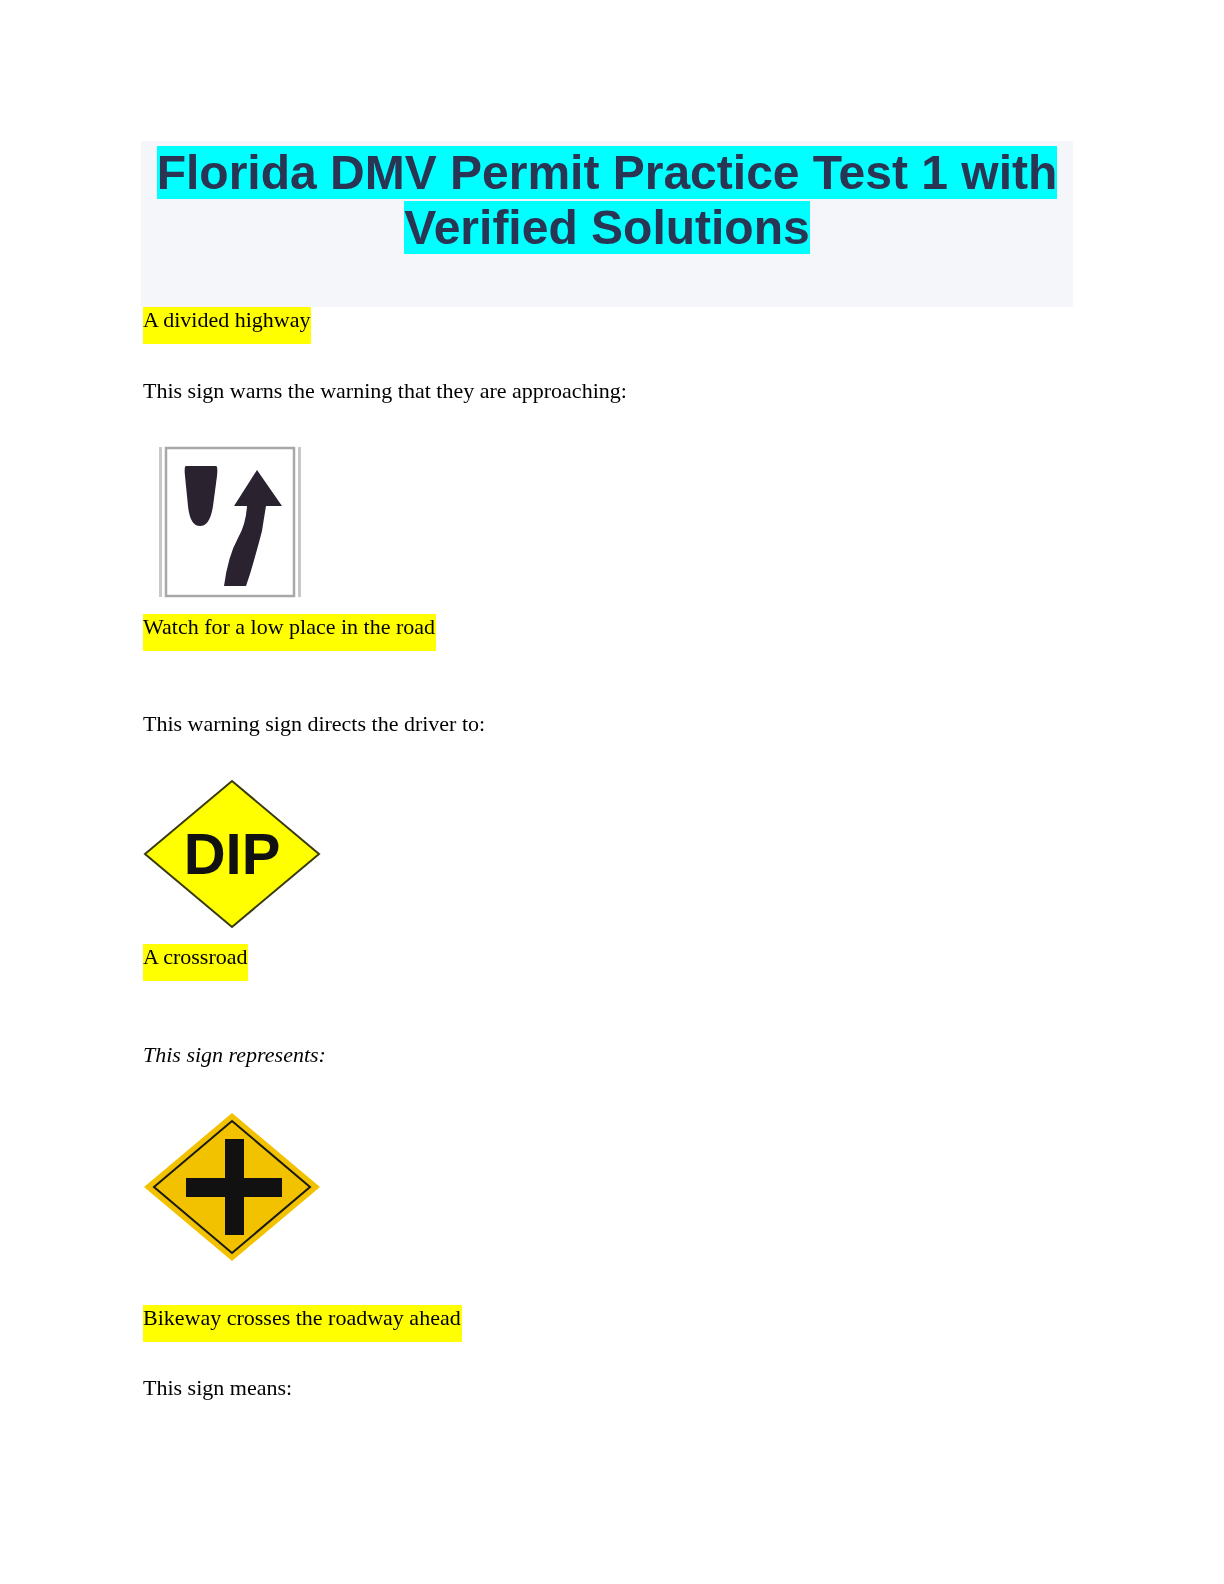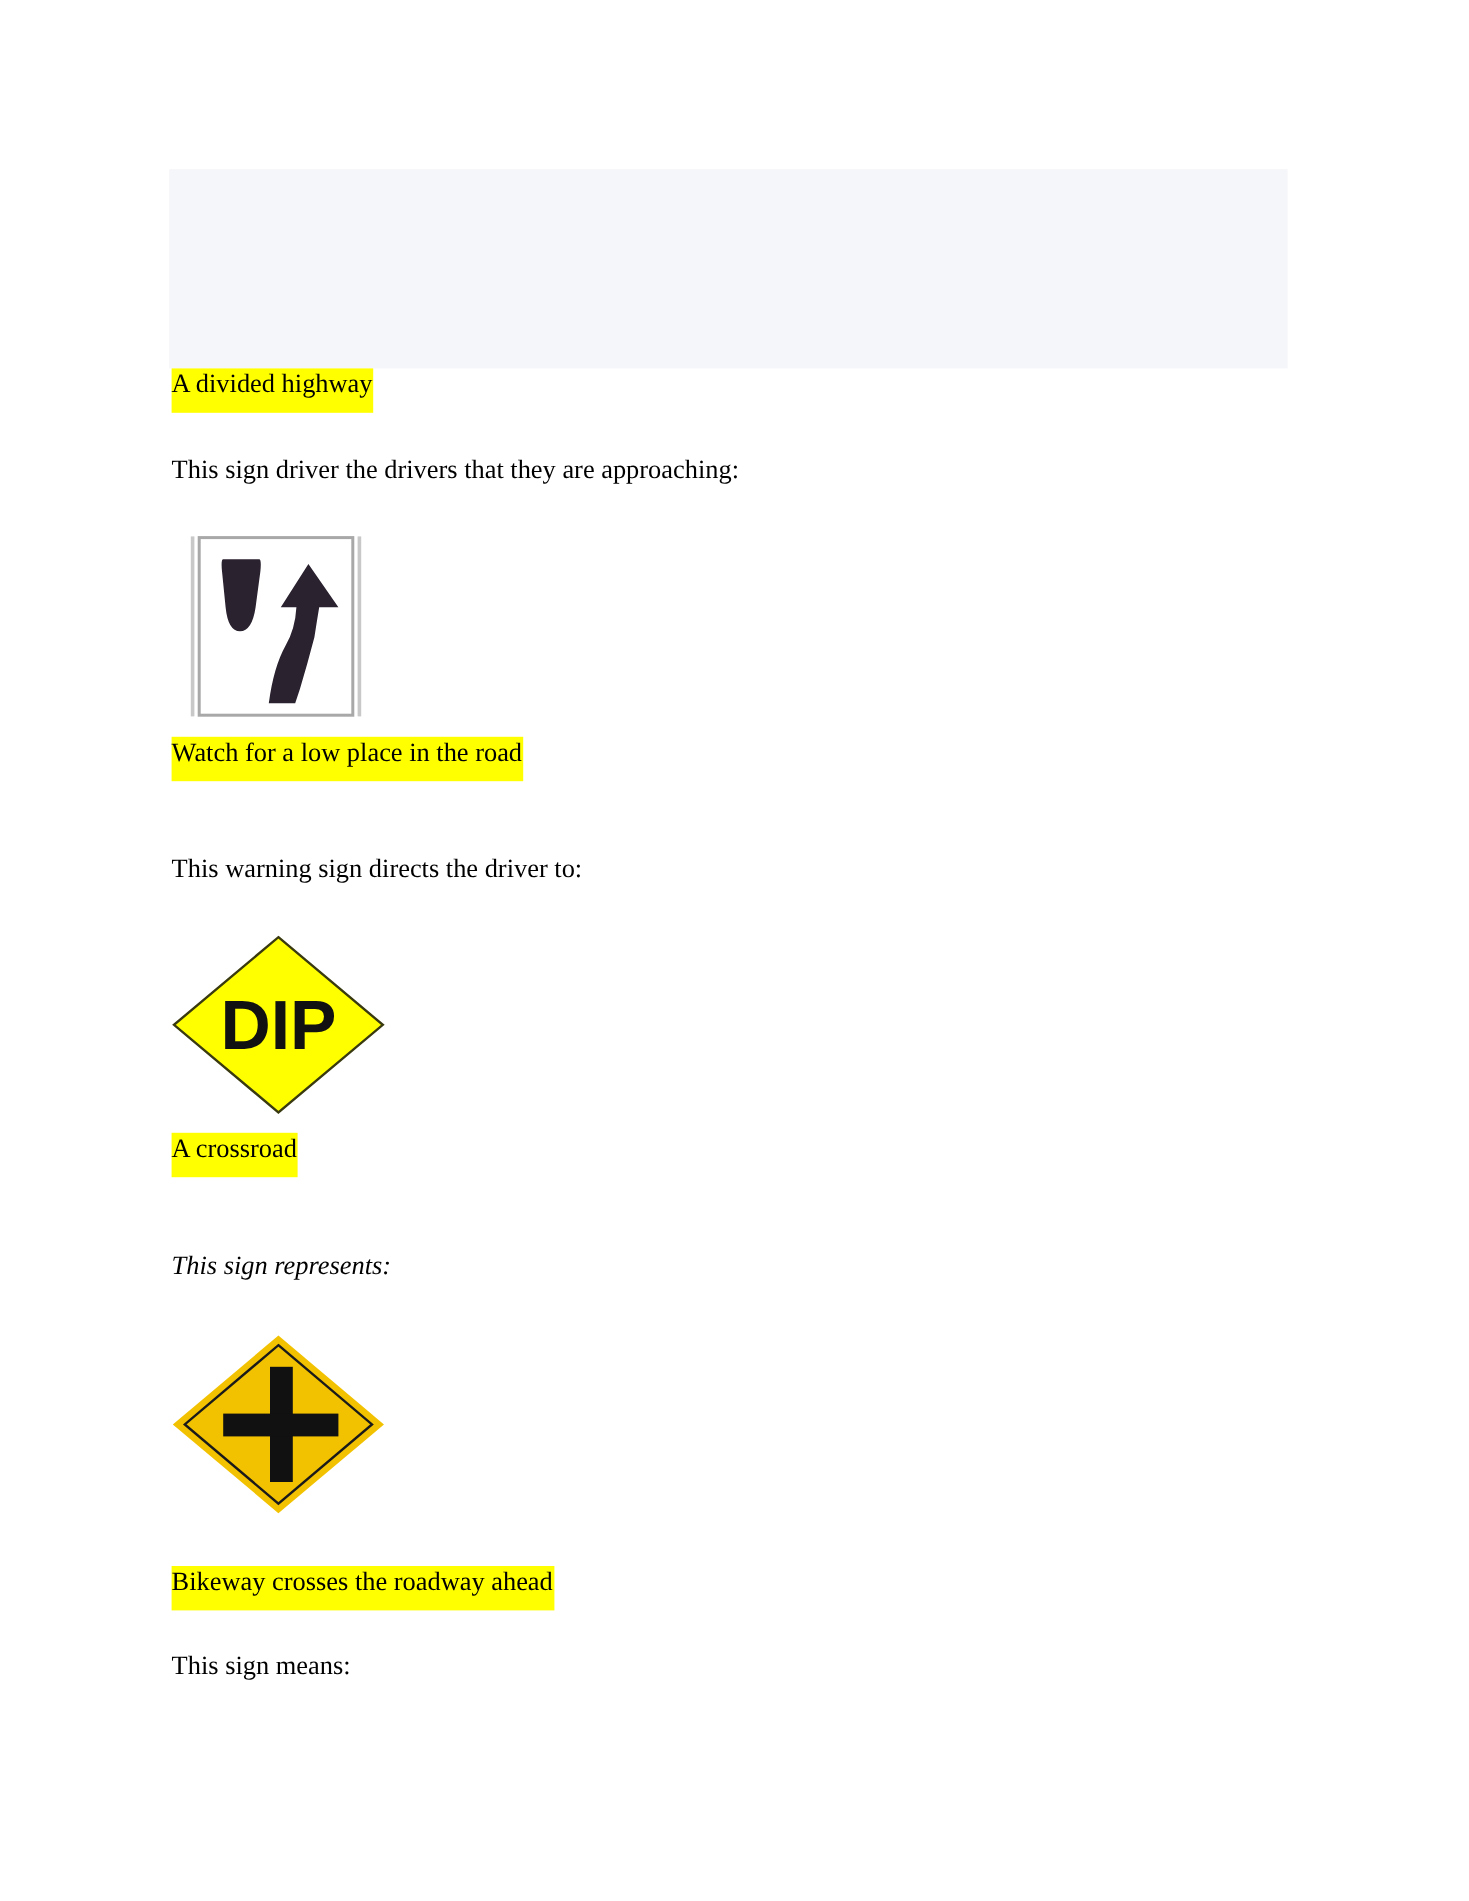--- a/index.html
+++ b/index.html
@@ -22,28 +22,29 @@
     white-space: nowrap;
   }
   .answer span { background: #ffff00; padding: 0 1px 12px 0; }
   .sign { position: absolute; }
 </style>
 </head>
 <body>
 
 <div class="title-block">
   <h1 class="title">
-    <br>
+    <span>Florida DMV Permit Practice Test 1 with</span><br>
+    <span>Verified Solutions</span>
   </h1>
 </div>
 
 <div class="answer" style="top:307px;">
   <span>A divided highway</span>
 </div>
-<div class="question" style="top:378px;">This sign driver the drivers that they are approaching:</div>
+<div class="question" style="top:378px;">This sign warns the warning that they are approaching:</div>
 
 <svg class="sign" style="left:158px; top:446px;" width="144" height="152" viewBox="0 0 144 152">
   <rect x="1" y="1" width="3" height="150" fill="#c8c8c8"></rect>
   <rect x="140" y="1" width="3" height="150" fill="#c8c8c8"></rect>
   <rect x="8" y="2" width="128" height="148" fill="#fff" stroke="#a8a8a8" stroke-width="2.5"></rect>
   <path d="M28 20 L58 20 Q60 20 59 30 L55 60 Q52 80 42 80 Q32 80 30 60 L27 30 Q26 20 28 20 Z" fill="#2b2230"></path>
   <path d="M99 24 L124 60 L108 60 Q106 72 104 85 Q98 108 92 128 L88 140 L66 140 Q70 110 80 92 Q88 78 89 60 L76 60 Z" fill="#2b2230"></path>
 </svg>
 
 <div class="answer" style="top:614px;">

